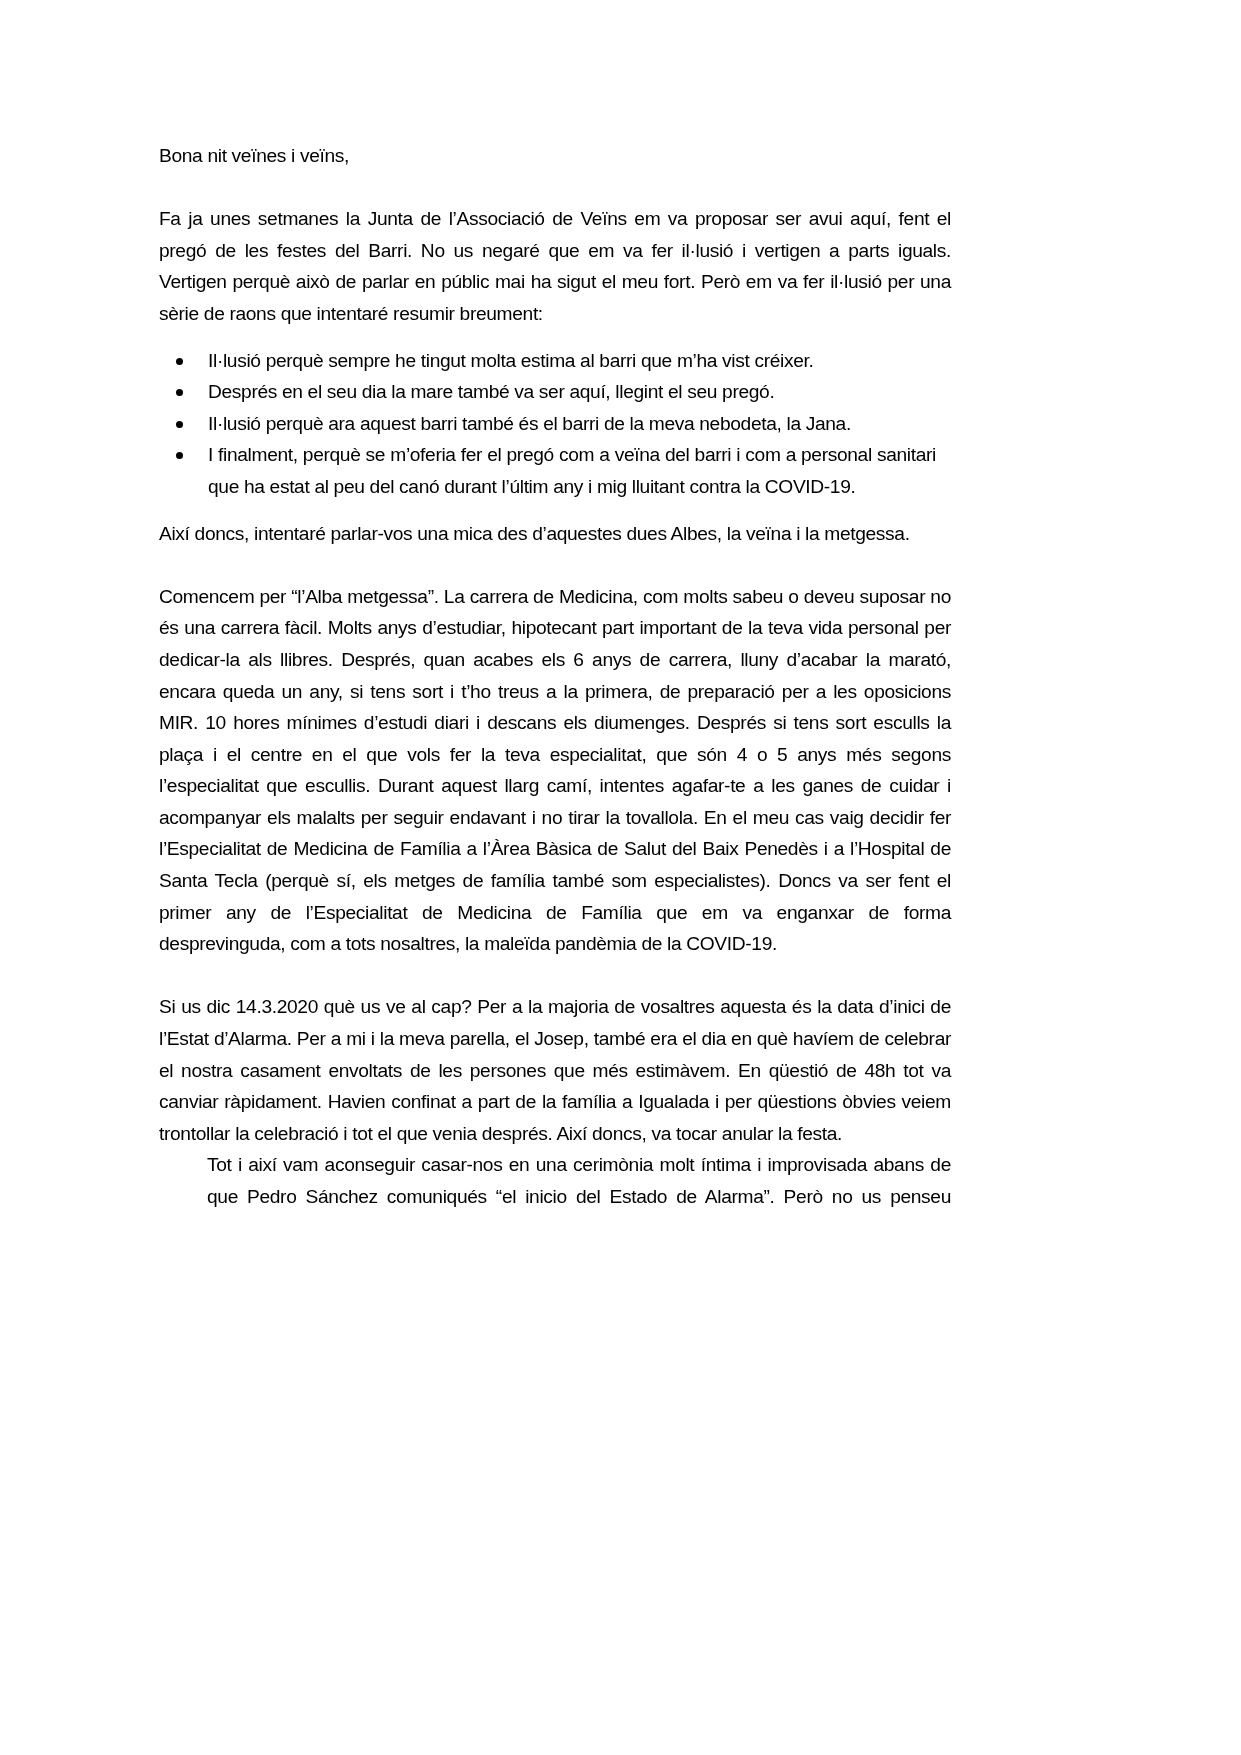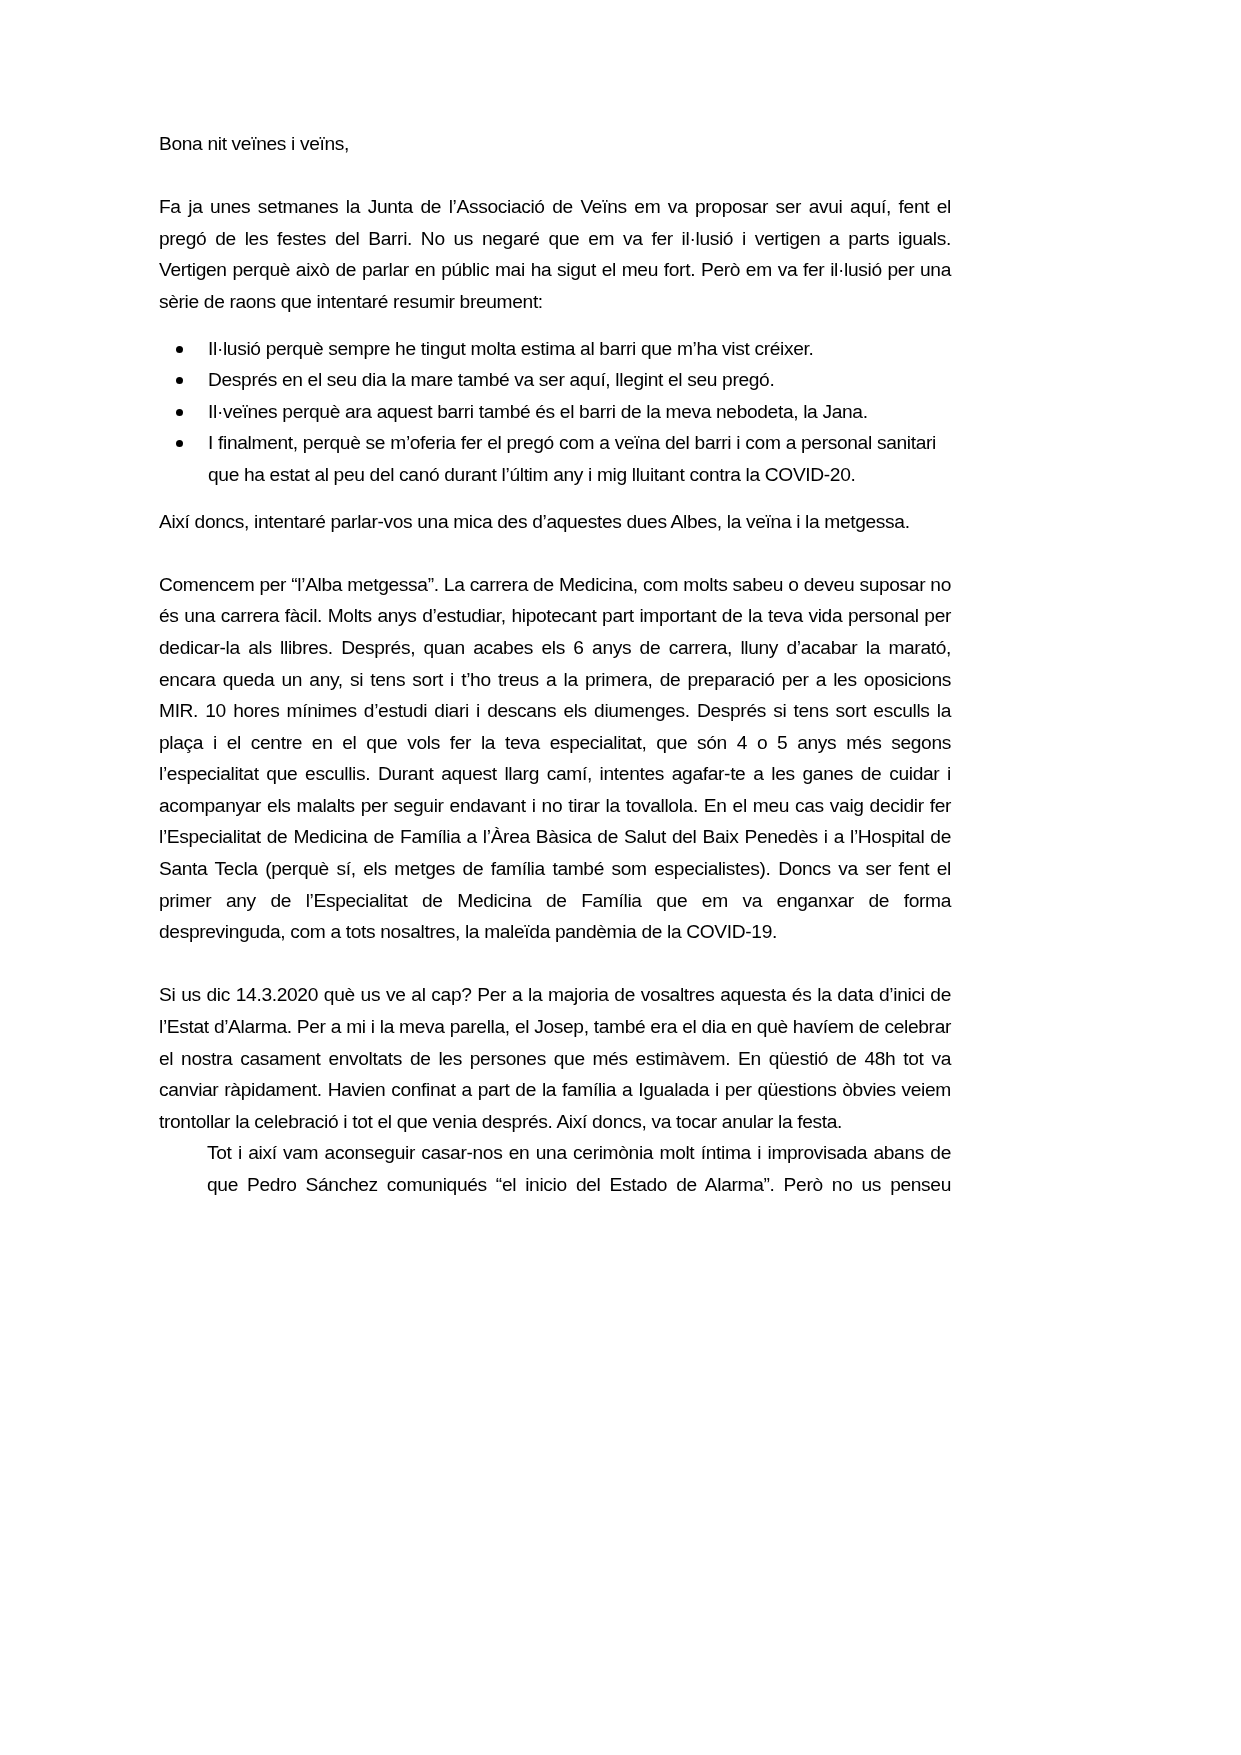--- a/index.html
+++ b/index.html
@@ -1,18 +1,18 @@
 <!DOCTYPE html>
 <html><head>
 <meta charset="utf-8">
 <style>
   html, body { margin: 0; padding: 0; background: #ffffff; }
   body { width: 1241px; height: 1755px; position: relative; overflow: hidden; }
   .page {
-    position: absolute; left: 159px; top: 128px; width: 792px;
+    position: absolute; left: 159px; top: 140px; width: 792px;
     font-family: "Liberation Sans", sans-serif;
     font-size: 19.2px; line-height: 31.6px; color: #000;
     letter-spacing: -0.35px;
   }
   p { margin: 0; text-align: justify; }
   .gap { height: 31.6px; }
   ul { list-style: none; margin: 15px; padding: 0; }
   li { position: relative; padding-left: 34px; text-align: justify; }
   li .bullet { position: absolute; left: 0; top: 0; width: 20px; }
   li .bullet::before {
@@ -24,22 +24,22 @@
 </head>
 <body>
 
 <div class="page">
   <p>Bona nit veïnes i veïns,</p>
   <div class="gap"></div>
   <p>Fa ja unes setmanes la Junta de l’Associació de Veïns em va proposar ser avui aquí, fent el pregó de les festes del Barri. No us negaré que em va fer il·lusió i vertigen a parts iguals. Vertigen perquè això de parlar en públic mai ha sigut el meu fort. Però em va fer il·lusió per una sèrie de raons que intentaré resumir breument:</p>
   <ul>
     <li><span class="bullet"></span><span>Il·lusió perquè sempre he tingut molta estima al barri que m’ha vist créixer.</span></li>
     <li><span class="bullet"></span><span>Després en el seu dia la mare també va ser aquí, llegint el seu pregó.</span></li>
-    <li><span class="bullet"></span><span>Il·veïnes perquè ara aquest barri també és el barri de la meva nebodeta, la Jana.</span></li>
-    <li><span class="bullet"></span><span>I finalment, perquè se m’oferia fer el pregó com a veïna del barri i com a personal sanitari que ha estat al peu del canó durant l’últim any i mig lluitant contra la COVID-20.</span></li>
+    <li><span class="bullet"></span><span>Il·lusió perquè ara aquest barri també és el barri de la meva nebodeta, la Jana.</span></li>
+    <li><span class="bullet"></span><span>I finalment, perquè se m’oferia fer el pregó com a veïna del barri i com a personal sanitari que ha estat al peu del canó durant l’últim any i mig lluitant contra la COVID-19.</span></li>
   </ul>
   <p>Així doncs, intentaré parlar-vos una mica des d’aquestes dues Albes, la veïna i la metgessa.</p>
   <div class="gap"></div>
   <p>Comencem per “l’Alba metgessa”. La carrera de Medicina, com molts sabeu o deveu suposar no és una carrera fàcil. Molts anys d’estudiar, hipotecant part important de la teva vida personal per dedicar-la als llibres. Després, quan acabes els 6 anys de carrera, lluny d’acabar la marató, encara queda un any, si tens sort i t’ho treus a la primera, de preparació per a les oposicions MIR. 10 hores mínimes d’estudi diari i descans els diumenges. Després si tens sort esculls la plaça i el centre en el que vols fer la teva especialitat, que són 4 o 5 anys més segons l’especialitat que escullis. Durant aquest llarg camí, intentes agafar-te a les ganes de cuidar i acompanyar els malalts per seguir endavant i no tirar la tovallola. En el meu cas vaig decidir fer l’Especialitat de Medicina de Família a l’Àrea Bàsica de Salut del Baix Penedès i a l’Hospital de Santa Tecla (perquè sí, els metges de família també som especialistes). Doncs va ser fent el primer any de l’Especialitat de Medicina de Família que em va enganxar de forma desprevinguda, com a tots nosaltres, la maleïda pandèmia de la COVID-19.</p>
   <div class="gap"></div>
   <p>Si us dic 14.3.2020 què us ve al cap? Per a la majoria de vosaltres aquesta és la data d’inici de l’Estat d’Alarma. Per a mi i la meva parella, el Josep, també era el dia en què havíem de celebrar el nostra casament envoltats de les persones que més estimàvem. En qüestió de 48h tot va canviar ràpidament. Havien confinat a part de la família a Igualada i per qüestions òbvies veiem trontollar la celebració i tot el que venia després. Així doncs, va tocar anular la festa.</p>
   <p class="last">Tot i així vam aconseguir casar-nos en una cerimònia molt íntima i improvisada abans de que Pedro Sánchez comuniqués “el inicio del Estado de Alarma”. Però no us penseu</p>
 </div>
 
 </body></html>

